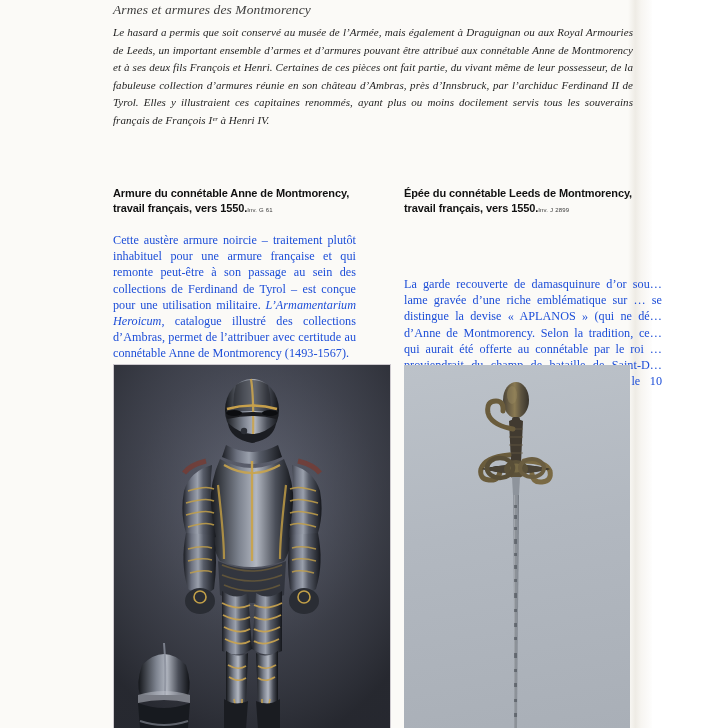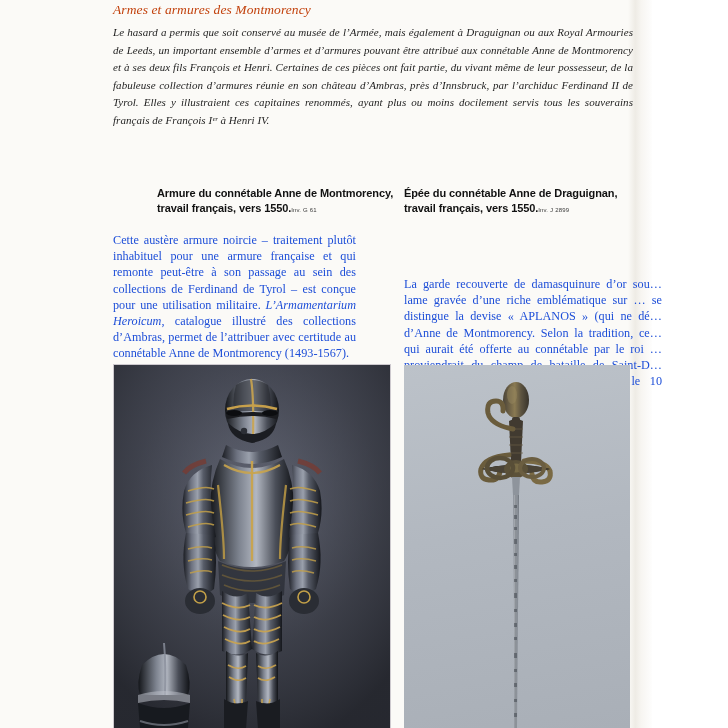--- a/index.html
+++ b/index.html
@@ -49,42 +49,42 @@
   }
 
   
   .section-title {
     position: absolute;
     left: 113px; top: 0px;
     width: 520px;
     font-style: italic;
     font-size: 13.5px;
     line-height: 20px;
-    color: #c2410c;
+    color: #404040;
     letter-spacing: .1px;
   }
 
   .intro {
     position: absolute;
     left: 113px; top: 24px;
     width: 520px;
     font-style: italic;
     font-size: 11px;
     line-height: 17.6px;
     color: #1d1d1d;
     text-align: justify;
     letter-spacing: .05px;
   }
 
   
   .col {
     position: absolute;
     top: 186px;
   }
-  .col-left  { left: 113px; width: 243px; margin-left: 44px; }
+  .col-left  { left: 113px; width: 243px; }
   .col-right { left: 404px; width: 243px; }
 
   .cap-title {
     font-family: "Liberation Sans", sans-serif;
     font-weight: bold;
     font-size: 11px;
     line-height: 14.5px;
     color: #111111;
     letter-spacing: -.1px;
     margin: 0;
@@ -163,21 +163,21 @@
 
   <div class="col col-left">
     <p class="cap-title">
       <span>Armure du connétable Anne de Montmorency,</span><br>
       <span>travail français, vers 1550.</span><span class="inv">Inv. G 61</span>
     </p>
   </div>
 
   <div class="col col-right">
     <p class="cap-title">
-      <span>Épée du connétable Anne de Draguignan,</span><br>
+      <span>Épée du connétable Leeds de Montmorency,</span><br>
       <span>travail français, vers 1550.</span><span class="inv">Inv. J 2899</span>
     </p>
   </div>
 
   <div class="body-text body-left">Cette austère armure noircie – traitement plutôt inhabituel pour une armure française et qui remonte peut-être à son passage au sein des collections de Ferdinand de Tyrol – est conçue pour une utilisation militaire. <i>L’Armamentarium Heroicum</i>, catalogue illustré des collections d’Ambras, permet de l’attribuer avec certitude au connétable Anne de Montmorency (1493-1567).</div>
 
   <div class="body-text body-right">La garde recouverte de damasquinure d’or sou… lame gravée d’une riche emblématique sur … se distingue la devise « APLANOS » (qui ne dé… d’Anne de Montmorency. Selon la tradition, ce… qui aurait été offerte au connétable par le roi … proviendrait du champ de bataille de Saint-D… Anne de Montmorency trouva la mort le 10 novem…</div>
 
   <div class="figure" id="fig-armour">
     <div class="bgwash"></div>

